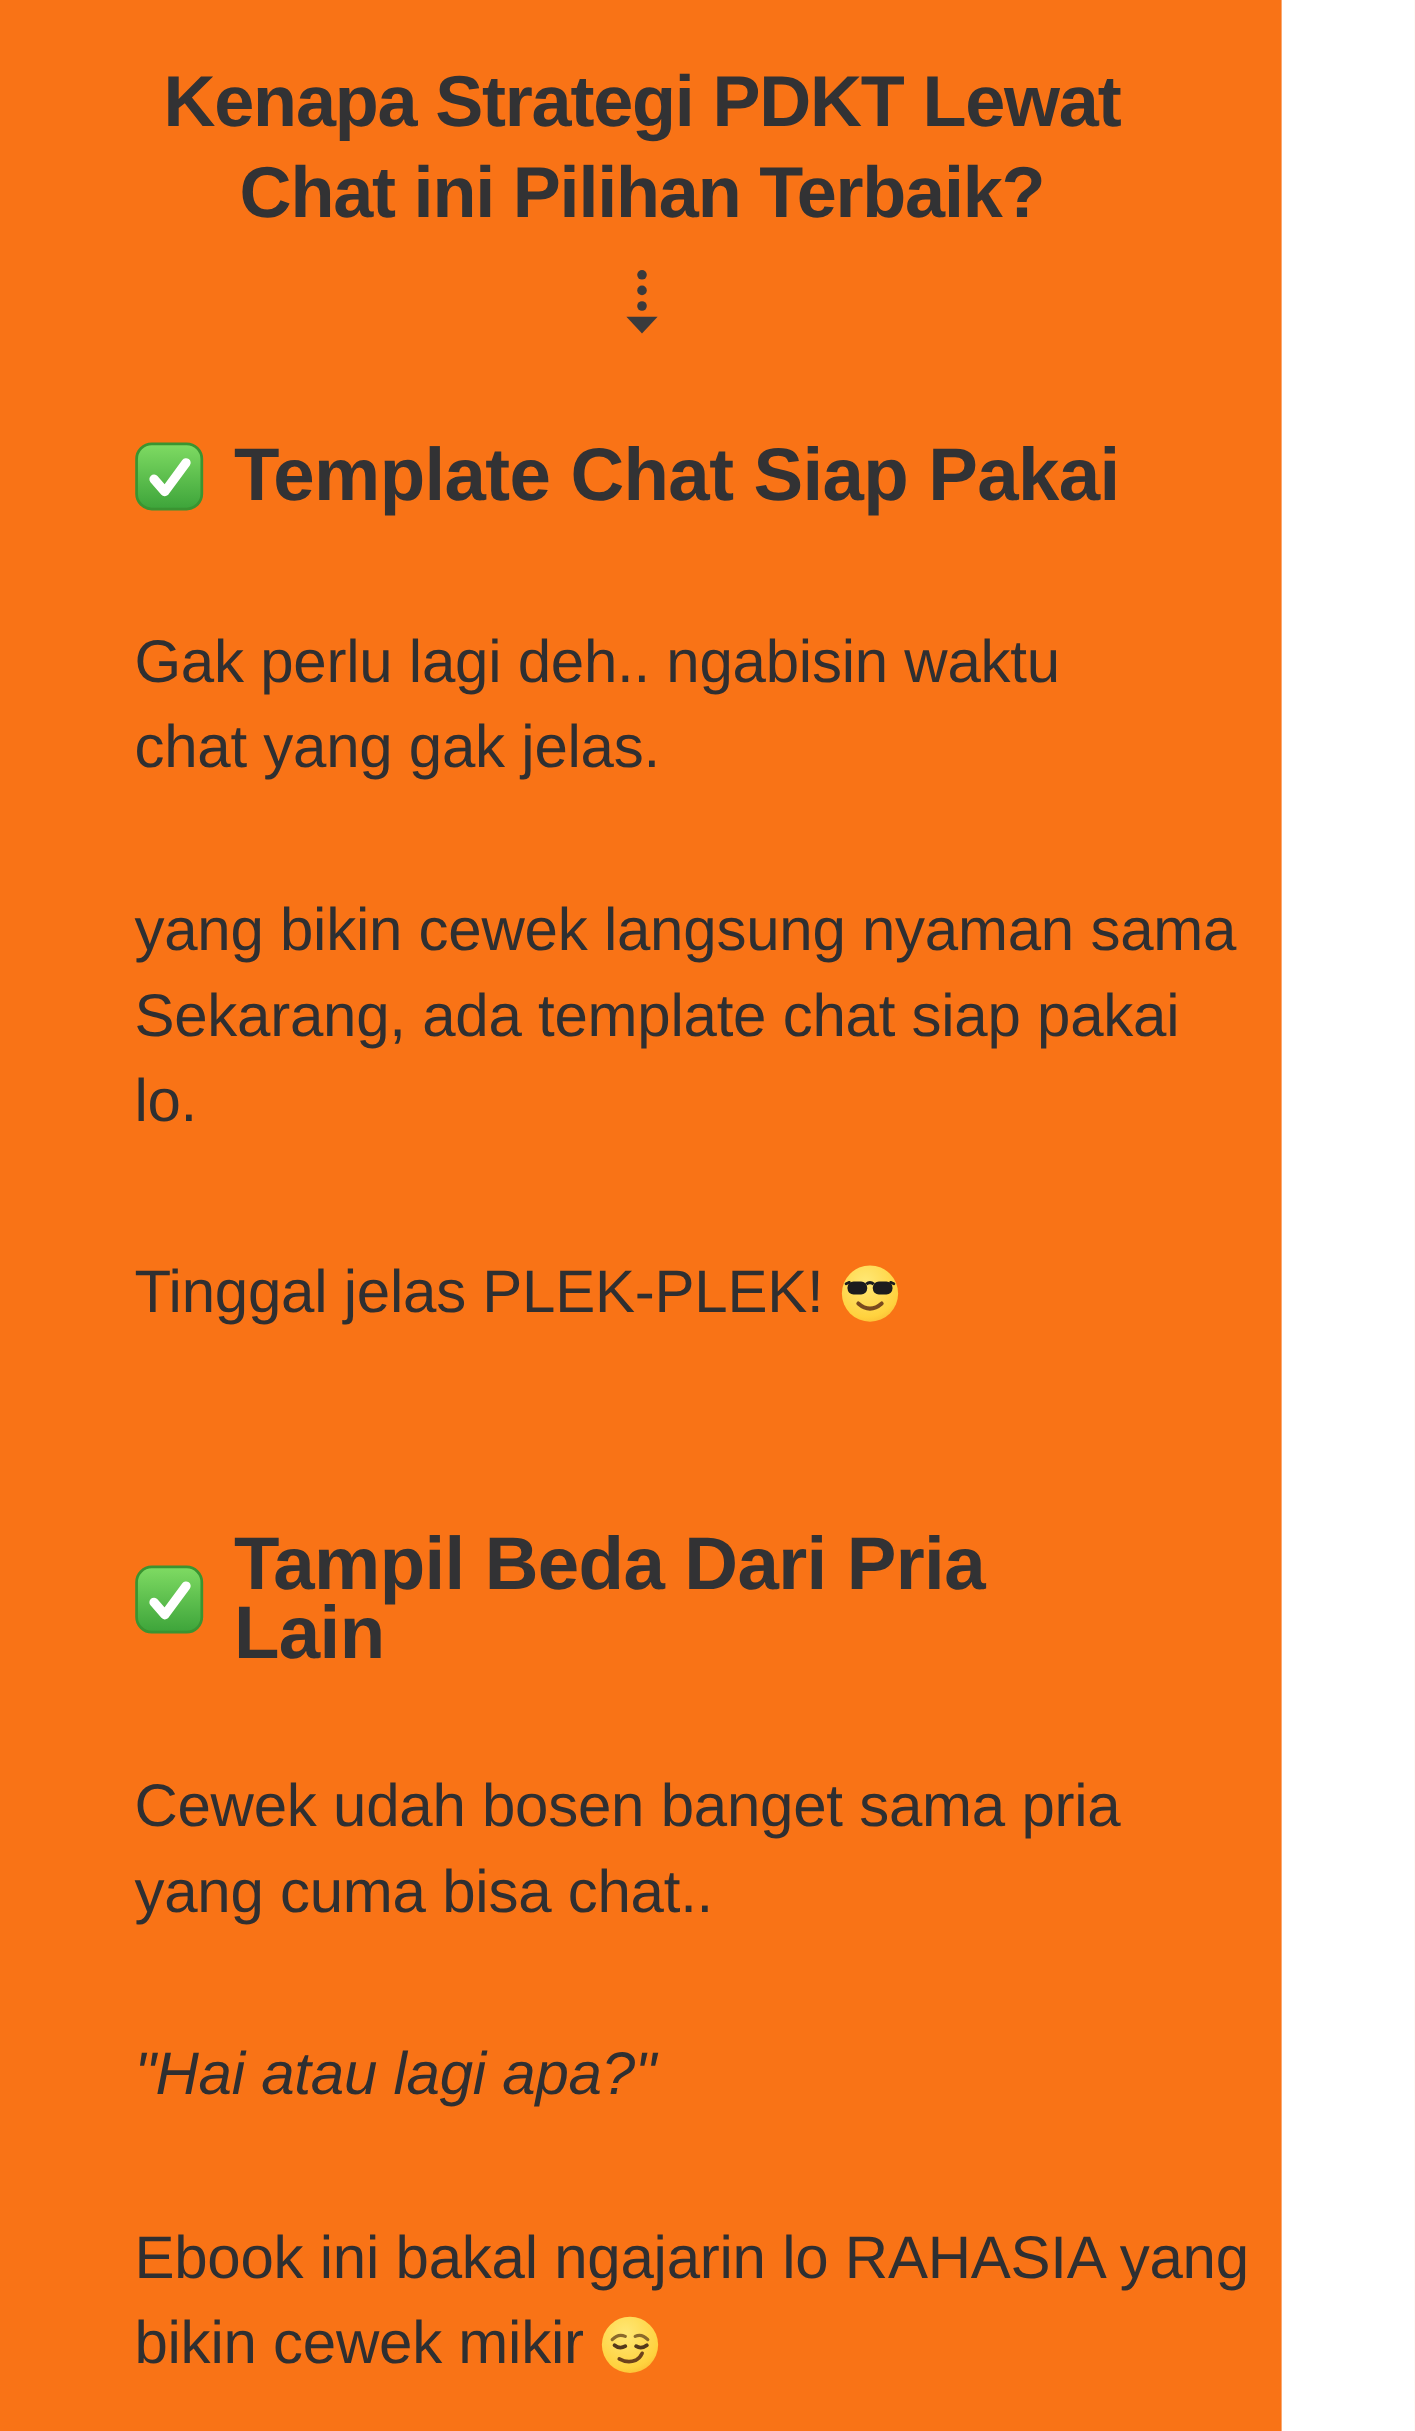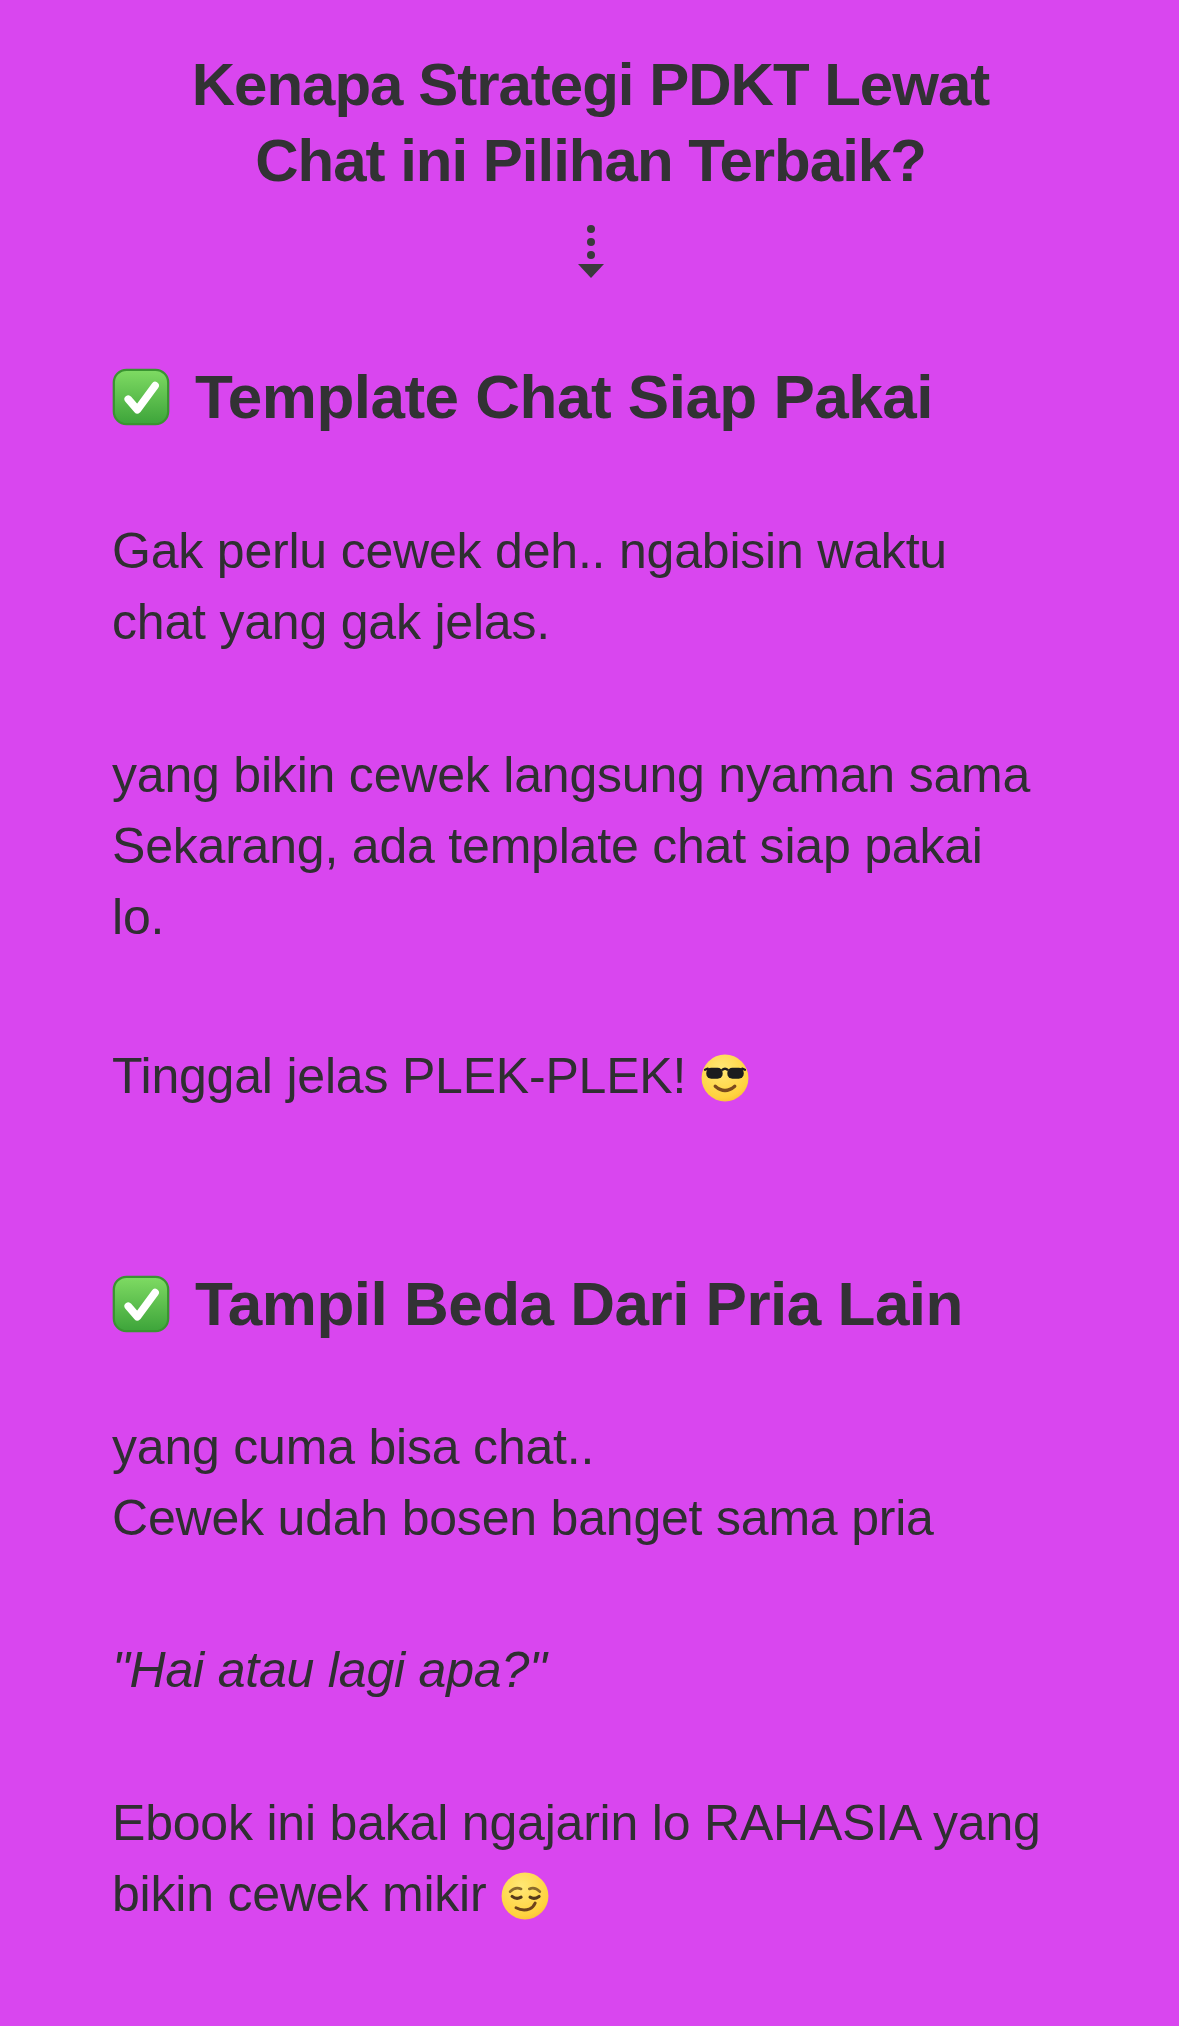--- a/index.html
+++ b/index.html
@@ -1,19 +1,19 @@
 <!DOCTYPE html>
 <html><head>
 <meta charset="utf-8">
 <style>
   html,body{margin:0;padding:0;background:#ffffff;}
   .page{
     position:relative;
-    width:1179px;height:2026px;
-    background:#d946ef;
+    width:1068px;height:2026px;
+    background:#f97316;
     overflow:hidden;
     font-family:"Liberation Sans","DejaVu Sans",sans-serif;
     color:#2f2f31;
   }
   .content{padding:47px 110px 0 112px;}
 
   
   h1.title{
     margin:0;
     font-size:60px;line-height:76px;font-weight:800;
@@ -96,21 +96,21 @@
 
     <h2 class="sec" id="heading-1">
       <svg class="emoji-check" viewBox="0 0 64 64">
         <rect x="2" y="2" width="60" height="60" rx="14" fill="url(#grad-check)" stroke="#3a9431" stroke-width="2.5"></rect>
         <path d="M18 34.5 L28 46 L47.5 19.5" fill="none" stroke="#ffffff" stroke-width="8.5" stroke-linecap="round" stroke-linejoin="round"></path>
       </svg>
       <span>Template Chat Siap Pakai</span>
     </h2>
 
     <p class="body" id="p1">
-      <span class="line">Gak perlu cewek deh.. ngabisin waktu</span>
+      <span class="line">Gak perlu lagi deh.. ngabisin waktu</span>
       <span class="line">chat yang gak jelas.</span>
     </p>
 
     <p class="body" id="p2">
       <span class="line">yang bikin cewek langsung nyaman sama</span>
       <span class="line">Sekarang, ada template chat siap pakai</span>
       <span class="line">lo.</span>
     </p>
 
     <p class="body" id="p3">
@@ -126,22 +126,22 @@
 
     <h2 class="sec" id="heading-2">
       <svg class="emoji-check" viewBox="0 0 64 64">
         <rect x="2" y="2" width="60" height="60" rx="14" fill="url(#grad-check)" stroke="#3a9431" stroke-width="2.5"></rect>
         <path d="M18 34.5 L28 46 L47.5 19.5" fill="none" stroke="#ffffff" stroke-width="8.5" stroke-linecap="round" stroke-linejoin="round"></path>
       </svg>
       <span>Tampil Beda Dari Pria Lain</span>
     </h2>
 
     <p class="body" id="p4">
+      <span class="line">Cewek udah bosen banget sama pria</span>
       <span class="line">yang cuma bisa chat..</span>
-      <span class="line">Cewek udah bosen banget sama pria</span>
     </p>
 
     <p class="body" id="p5">
       <span class="line">"Hai atau lagi apa?"</span>
     </p>
 
     <p class="body" id="p6">
       <span class="line">Ebook ini bakal ngajarin lo RAHASIA yang</span>
       <span class="line"><span>bikin cewek mikir</span><svg class="inline-emoji" viewBox="0 0 64 64">
           <circle cx="32" cy="32" r="30" fill="url(#grad-face)"></circle>

